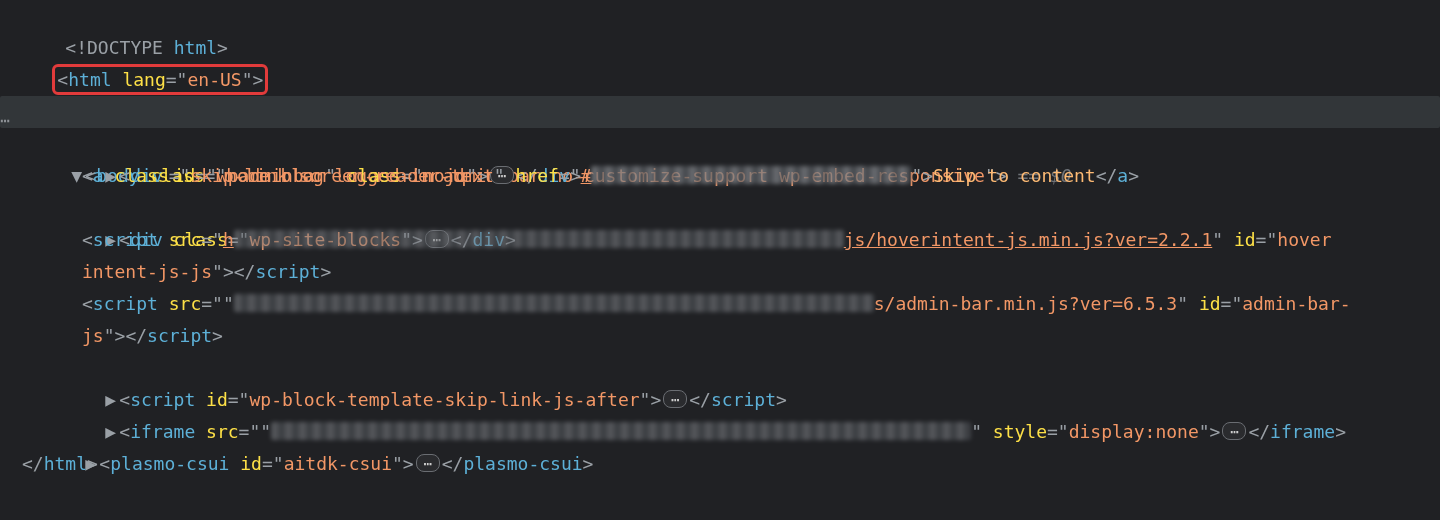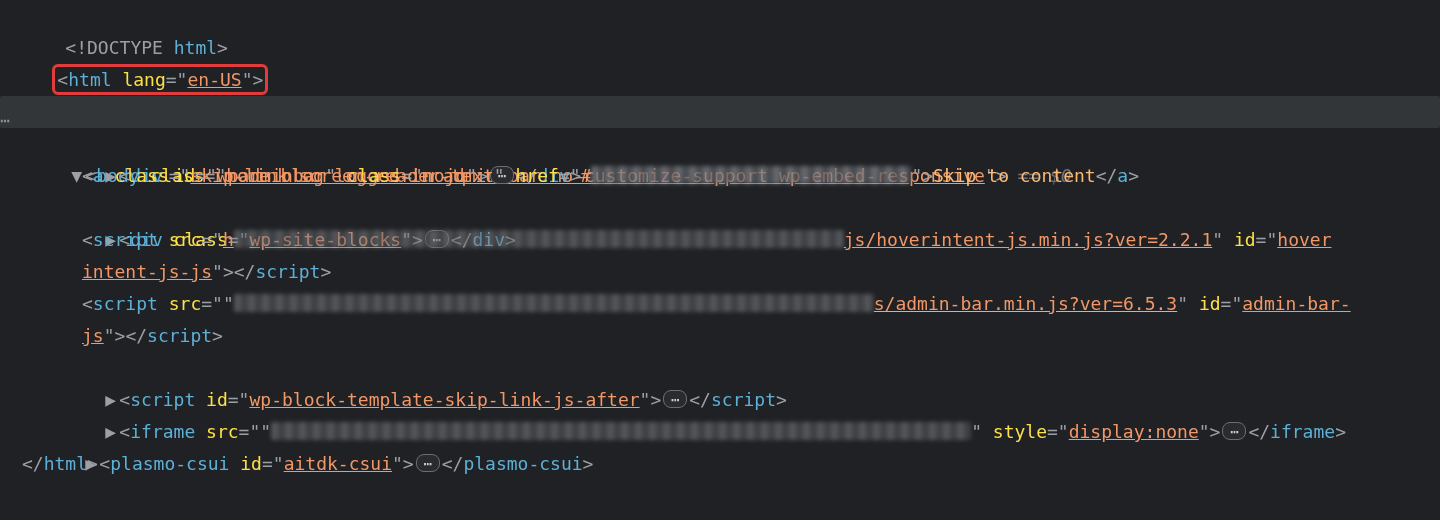--- a/index.html
+++ b/index.html
@@ -22,21 +22,21 @@
   .pl-0 { padding-left: 22px; }
   .pl-1 { padding-left: 42px; }
   .pl-2 { padding-left: 62px; }
   .pl-3 { padding-left: 82px; }
   .pl-3b { padding-left: 62px; }
   .pl-wrap { padding-left: 82px; }
 
   .punct   { color: #9aa0a6; }
   .tag     { color: #5DB0D7; }
   .attr    { color: #fde047; }
-  .str     { color: #F29766; text-decoration: underline; }
+  .str     { color: #F29766; }
   .ge      { color: #6f7378; font-style: italic; }
   .txt     { color: #fdba74; }
 
   .arrow {
     display: inline-block;
     width: 14px;
     color: #9aa0a6;
     text-align: left;
   }
 

